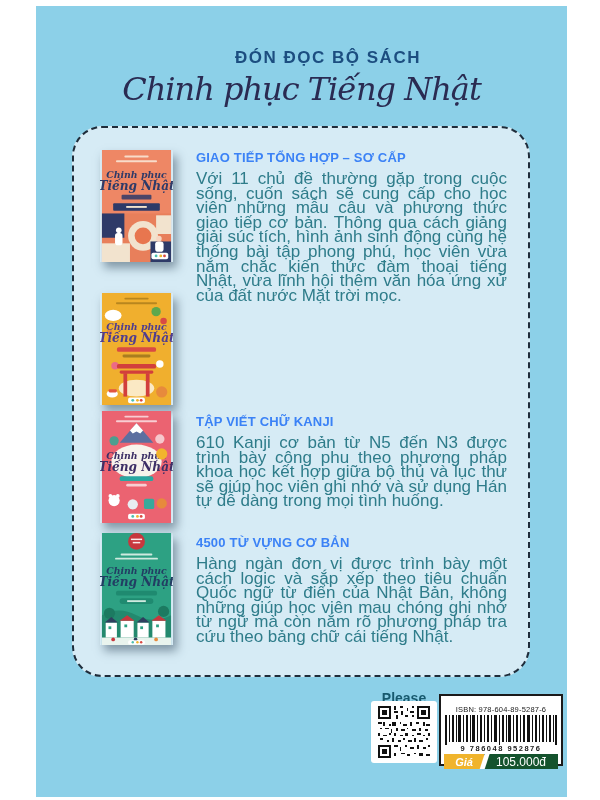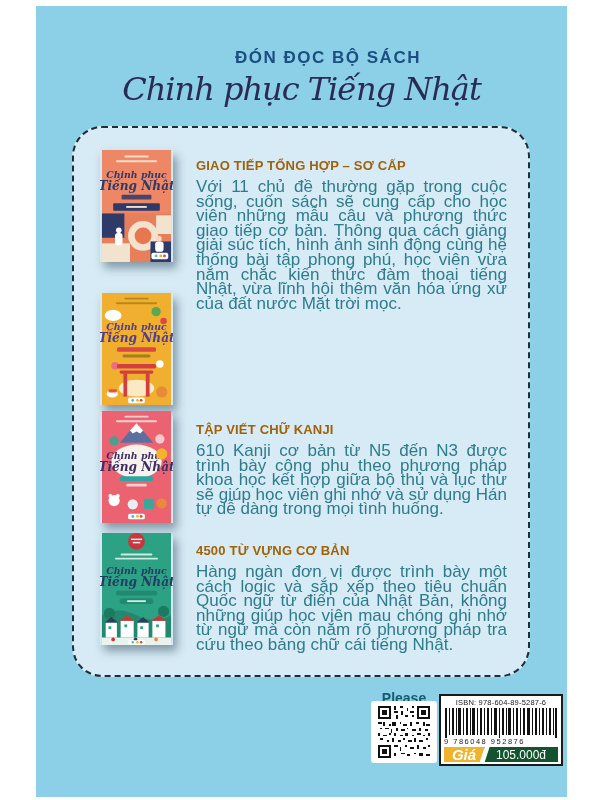--- a/index.html
+++ b/index.html
@@ -17,36 +17,36 @@
   
   .panel{position:absolute;left:72px;top:126px;width:458px;height:551px;
          background:#D6EBF5;border:2px dashed #1F2C3A;border-radius:30px;box-sizing:border-box;}
 
   
   .book-cover{position:absolute;left:100px;width:73px;height:112px;
               box-shadow:4px 6px 9px rgba(45,70,90,.5);}
   .book-cover svg{display:block;width:73px;height:112px;}
   .cv-script{font-family:"DejaVu Serif",serif;font-style:italic;font-weight:bold;text-anchor:middle;}
   .entry-text{position:absolute;left:196px;width:311px;}
-  .entry-title{font-size:13px;font-weight:700;color:#a16207;letter-spacing:.2px;margin:8px 0 7px 0;}
+  .entry-title{font-size:13px;font-weight:700;color:#3b82f6;letter-spacing:.2px;margin:0 0 7px 0;}
   .entry-desc{font-size:17px;line-height:14.6px;color:#2E7C8A;text-align:justify;margin:0;}
 
   
   .scan-label{position:absolute;left:366px;top:690px;width:76px;text-align:center;
               font-size:14px;font-weight:700;color:#17596E;}
   .qr-card{position:absolute;left:371px;top:701px;width:66px;height:62px;background:#ffffff;border-radius:3px;}
   .qr-card svg{display:block;margin:5px auto 0 auto;}
   .barcode-card{position:absolute;left:439px;top:694px;width:124px;height:72px;background:#ffffff;
-                border:2px solid #1a1a1a;box-sizing:border-box;padding:1px 3px;}
+                border:2px solid #1a1a1a;box-sizing:border-box;padding:8px 3px;}
   .isbn-line{font-size:7.5px;color:#1a1a1a;text-align:center;letter-spacing:.2px;margin-top:1px;white-space:nowrap;}
   .bars{display:block;margin:1px auto 0 auto;}
-  .digits-line{font-size:7.5px;color:#1a1a1a;letter-spacing:1.5px;margin-top:-1px;white-space:nowrap;}
+  .digits-line{font-size:7.5px;color:#1a1a1a;text-align:center;letter-spacing:1.5px;margin-top:-1px;white-space:nowrap;font-weight:bold;}
   .price-row{position:relative;display:flex;height:15px;margin-top:1px;overflow:hidden;}
   .price-label{width:40px;background:#F0B42C;color:#ffffff;font-weight:700;font-style:italic;
-               font-size:15px;display:flex;align-items:center;justify-content:center;}
+               font-size:11px;display:flex;align-items:center;justify-content:center;}
   .price-slash{position:absolute;left:38px;top:-2px;width:5px;height:20px;background:#ffffff;transform:skewX(-18deg);}
   .price-value{flex:1;background:#14532d;color:#ffffff;font-size:12px;display:flex;align-items:center;justify-content:center;}
 </style>
 </head>
 <body>
 
 <div class="page">
   <div class="cover-bg"></div>
 
   <div class="kicker">ĐÓN ĐỌC BỘ SÁCH</div>

